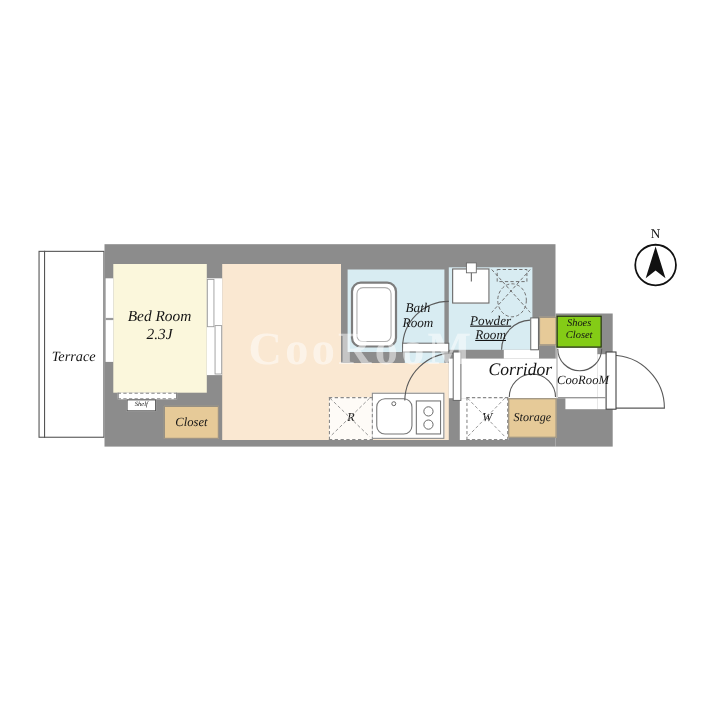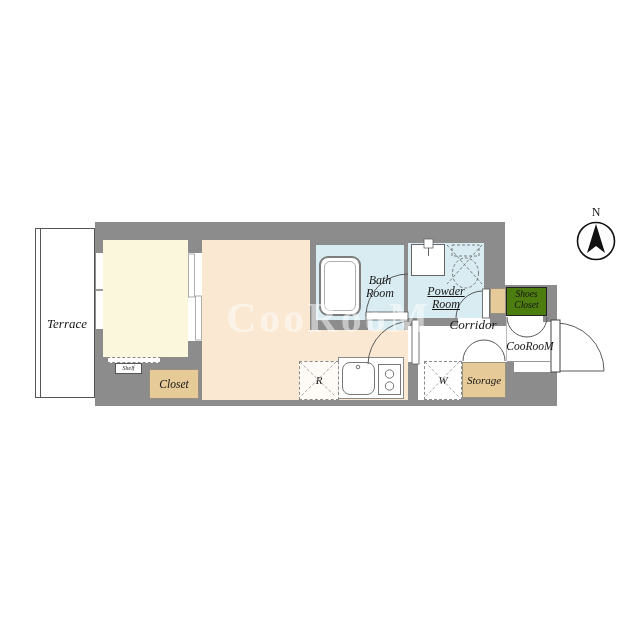--- a/index.html
+++ b/index.html
@@ -62,21 +62,21 @@
   </div>
 
   <div class="tanbox ctr" style="left:149px;top:369px;width:50px;height:30px;">
     <span class="lbl" style="position:static;font-size:11.5px;">Closet</span>
   </div>
   <div class="tanbox ctr" style="left:462px;top:362px;width:44px;height:36px;">
     <span class="lbl" style="position:static;font-size:11px;">Storage</span>
   </div>
   <div class="tanbox" style="left:490px;top:288px;width:16px;height:26px;"></div>
 
-  <div class="abs" style="left:506px;top:287px;width:41px;height:29px;background:#4d7c0f;border:1.5px solid #222;box-sizing:border-box;">
+  <div class="abs" style="left:506px;top:287px;width:41px;height:29px;background:#84cc16;border:1.5px solid #222;box-sizing:border-box;">
     <div class="lbl" style="position:static;font-size:9.5px;padding-top:1px;">
       <span>Shoes</span><br>
       <span>Closet</span>
     </div>
   </div>
 
   <div class="abs" style="left:107px;top:357px;width:54px;height:6px;background:#fff;border:1px dashed #888;box-sizing:border-box;"></div>
   <div class="abs ctr" style="left:115px;top:363px;width:27px;height:11px;background:#fff;border:1px solid #555;box-sizing:border-box;">
     <span class="lbl" style="position:static;font-size:6px;">Shelf</span>
   </div>
@@ -133,33 +133,37 @@
     </g>
 
     <g>
       <circle cx="596" cy="241" r="18.5" fill="none" stroke="#111" stroke-width="1.6"></circle>
       <polygon points="596,224 605,253 596,246 587,253" fill="#111"></polygon>
     </g>
   </svg>
 
   <div class="lbl" style="left:38px;top:317px;width:58px;font-size:13px;">Terrace</div>
 
+  <div class="lbl" style="left:101px;top:281px;width:88px;font-size:14px;">
+    <span>Bed Room</span><br>
+    <span>2.3J</span>
+  </div>
 
 
   <div class="lbl" style="left:352px;top:274px;width:56px;font-size:12px;">
     <span>Bath</span><br>
     <span>Room</span>
   </div>
 
   <div class="lbl" style="left:406px;top:285px;width:80px;font-size:12px;text-decoration:underline;">
     <span>Powder</span><br>
     <span>Room</span>
   </div>
 
-  <div class="lbl" style="left:436px;top:318px;width:74px;font-size:13px;">Corridor</div>
+  <div class="lbl" style="left:436px;top:328px;width:74px;font-size:16px;">Corridor</div>
 
   <div class="lbl" style="left:500px;top:340px;width:60px;font-size:11.5px;">CooRooM</div>
 
   <div class="lbl" style="left:586px;top:206px;width:20px;font-size:12px;font-style:normal;">N</div>
 
   <div id="watermark">CooRooM</div>
 
 </div>
 
 </body></html>

